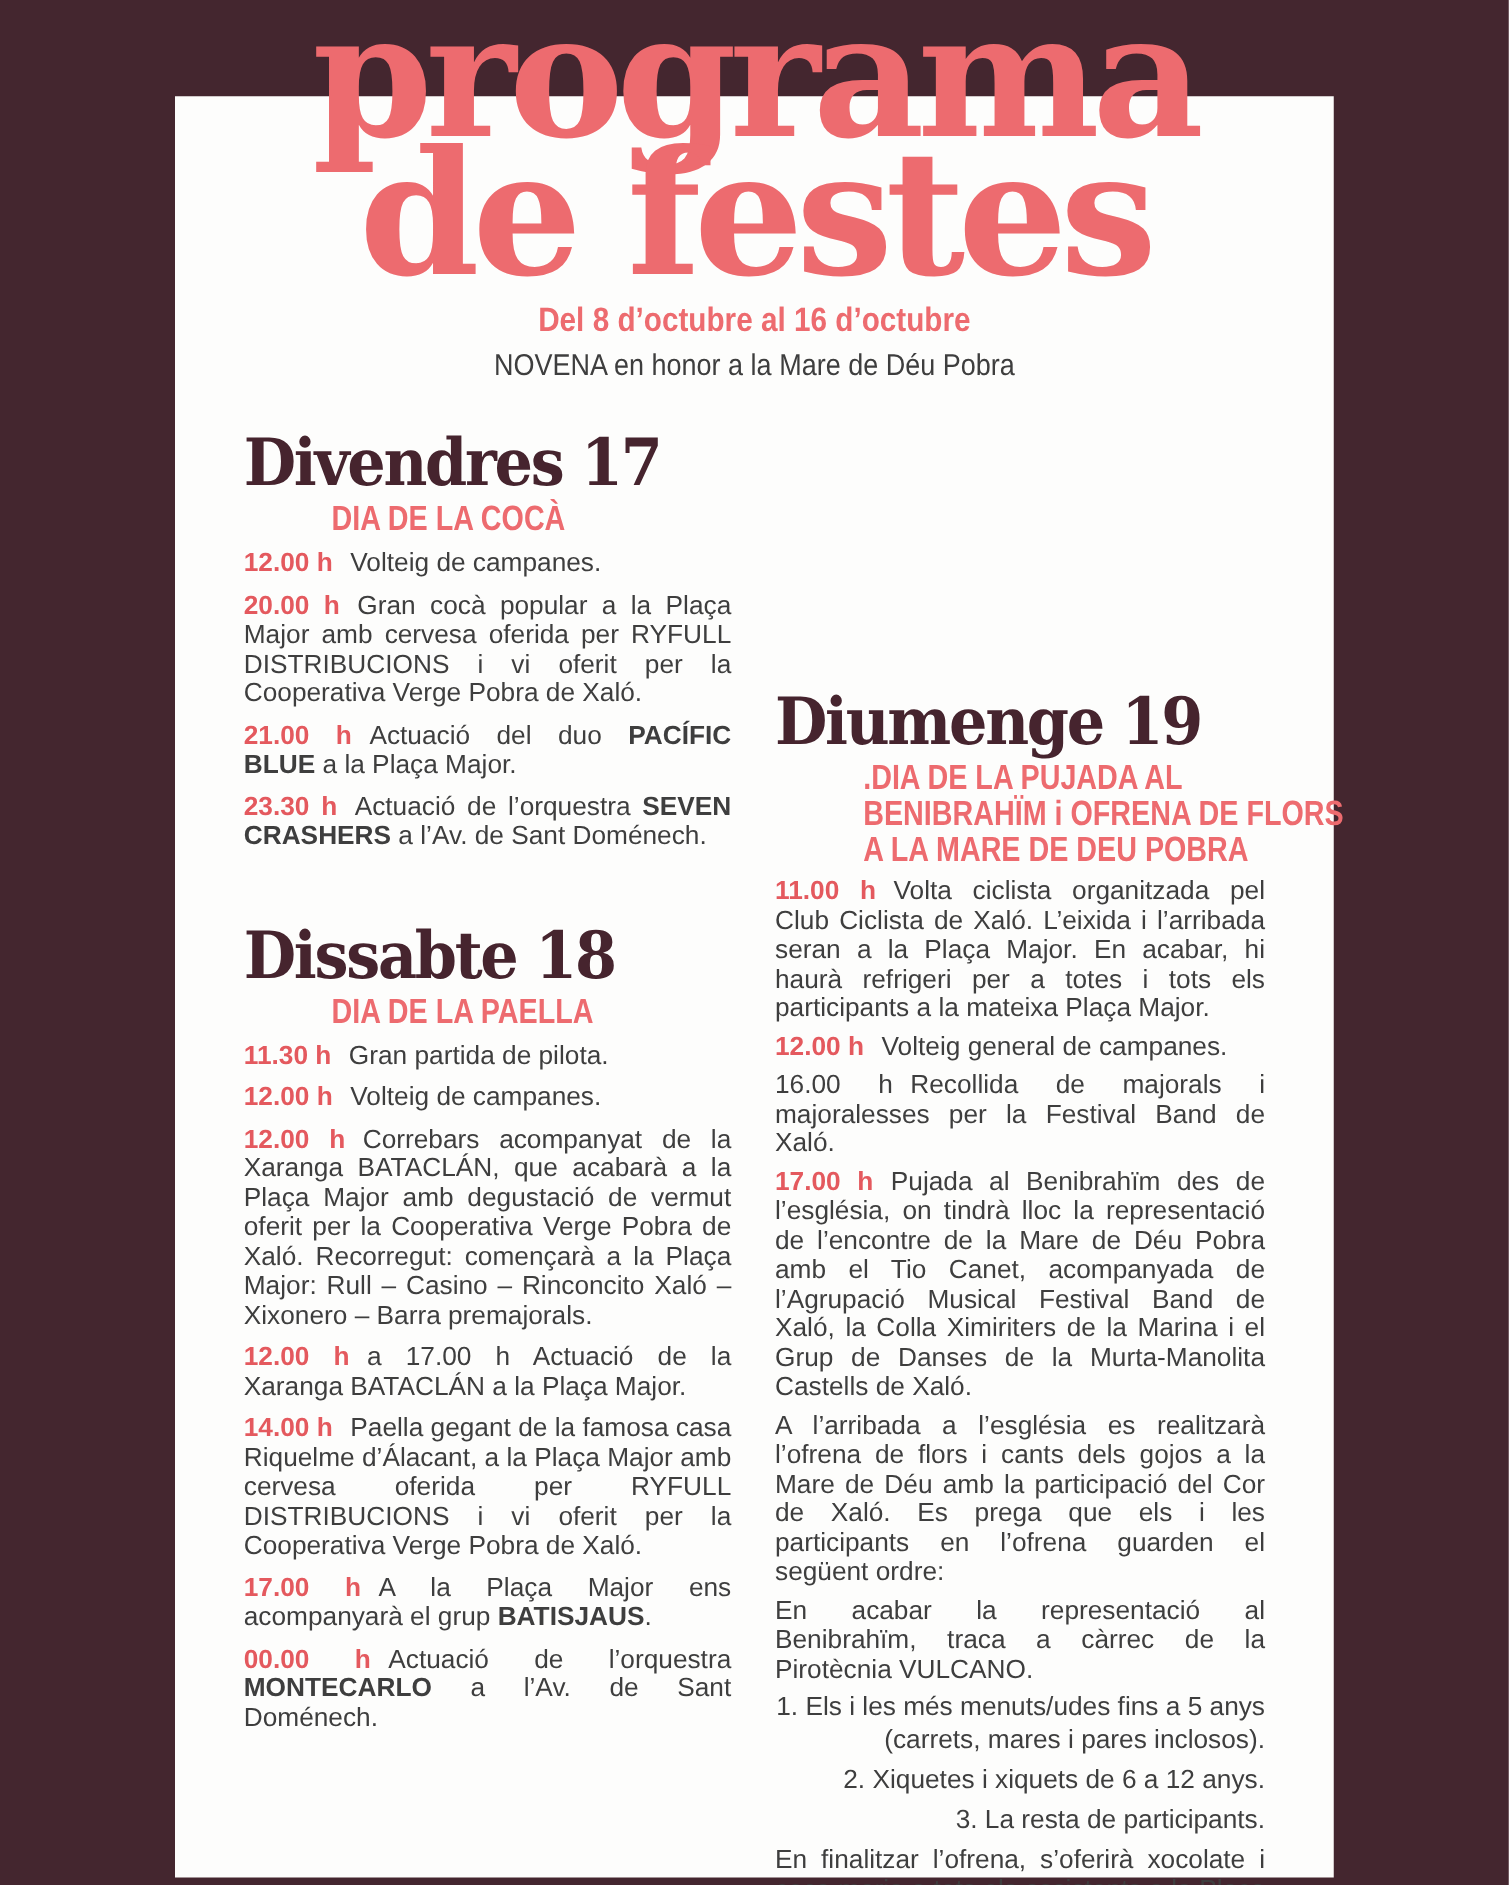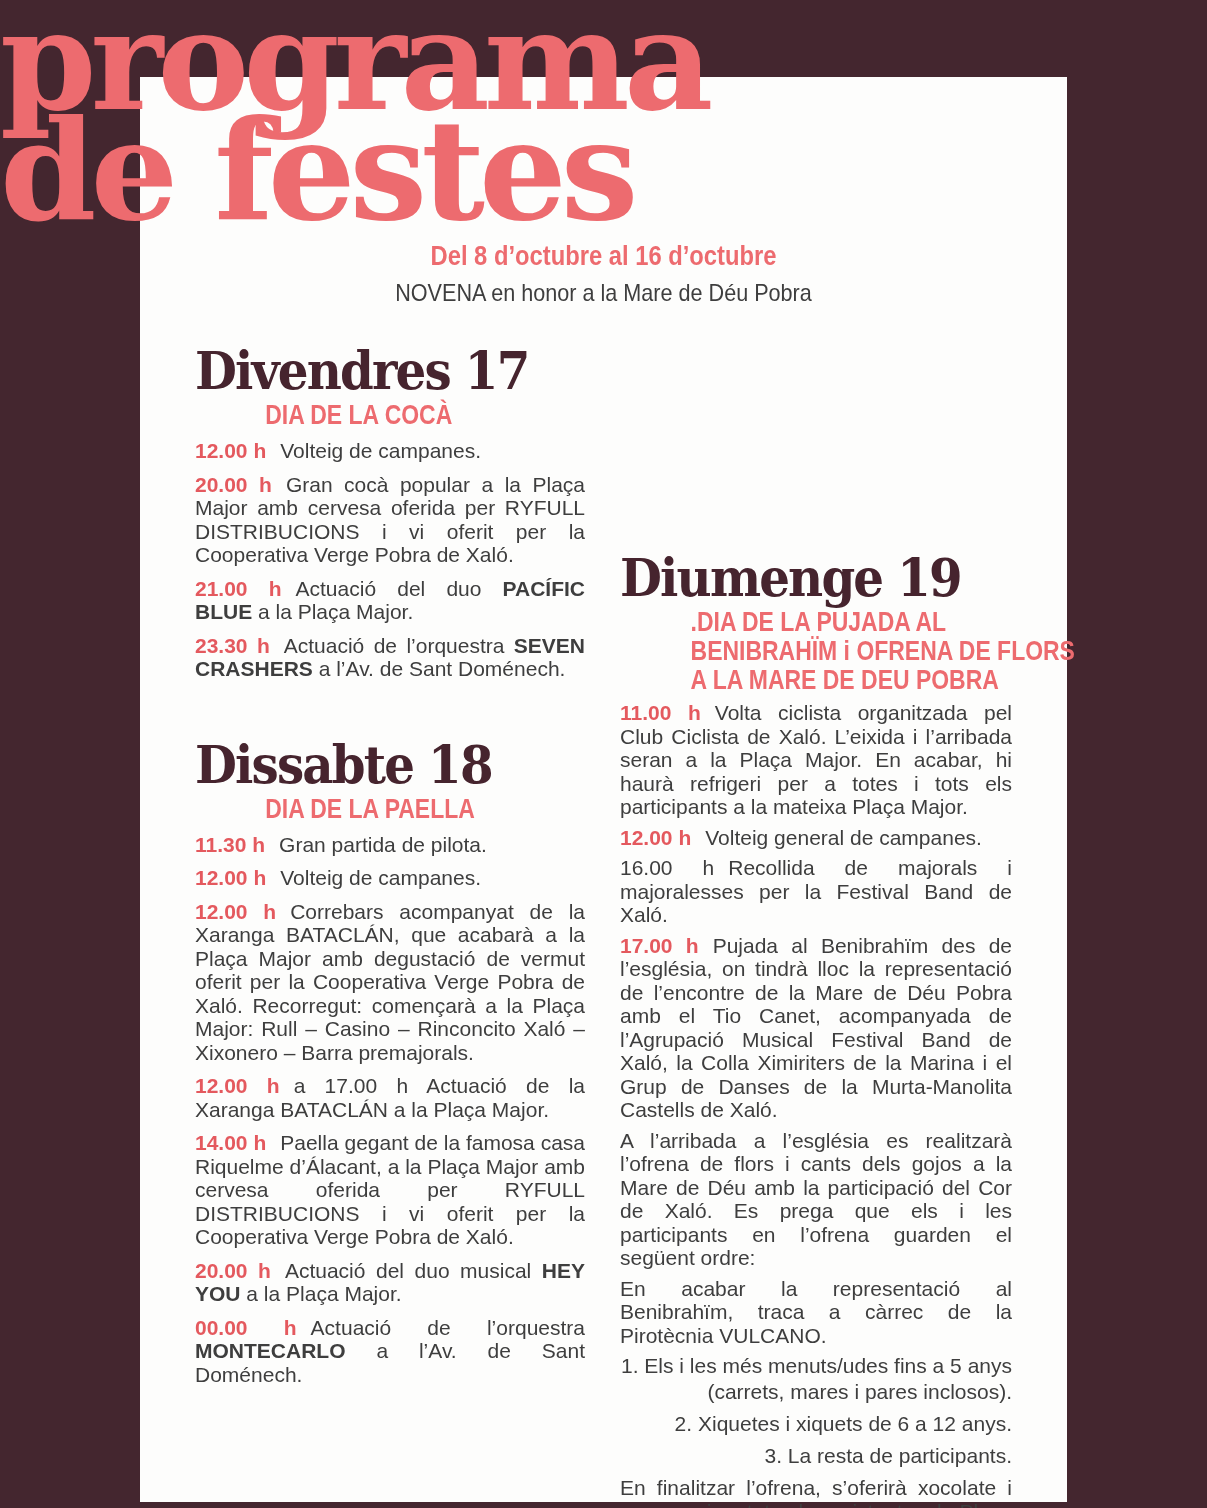--- a/index.html
+++ b/index.html
@@ -9,21 +9,21 @@
     font-family:"Liberation Sans",sans-serif;
     -webkit-font-smoothing:antialiased;
     overflow:hidden;
   }
   .panel{
     position:absolute;left:140px;top:77px;width:927px;height:1425px;
     background:var(--panel,#FDFDFC);
   }
   .poster-title{
     position:absolute;top:6px;left:0;width:1207px;
-    color:var(--accent,#ED6B6F);
+    text-align:center;color:var(--accent,#ED6B6F);
     font-family:"DejaVu Serif",serif;font-weight:700;
     font-size:138px;line-height:110px;letter-spacing:-6px;
     z-index:3;
   }
   .date-range{
     position:absolute;top:241px;left:0;width:1207px;text-align:center;
     color:var(--accent,#ED6B6F);font-weight:700;font-size:27px;
     transform:scaleX(.88);transform-origin:50% 50%;
     z-index:3;
   }
@@ -88,21 +88,21 @@
     <section>
       <h2>Dissabte 18</h2>
       <div class="sub">
         <div class="sub-line">DIA DE LA PAELLA</div>
       </div>
       <p class="ev"><span class="time">11.30 h</span><span>Gran partida de pilota.</span></p>
       <p class="ev"><span class="time">12.00 h</span><span>Volteig de campanes.</span></p>
       <p class="ev"><span class="time">12.00 h</span><span>Correbars acompanyat de la Xaranga BATACLÁN, que acabarà a la Plaça Major amb degustació de vermut oferit per la Cooperativa Verge Pobra de Xaló. Recorregut: començarà a la Plaça Major: Rull – Casino – Rinconcito Xaló – Xixonero – Barra premajorals.</span></p>
       <p class="ev"><span class="time">12.00 h</span><span>a 17.00 h Actuació de la Xaranga BATACLÁN a la Plaça Major.</span></p>
       <p class="ev"><span class="time">14.00 h</span><span>Paella gegant de la famosa casa Riquelme d’Álacant, a la Plaça Major amb cervesa oferida per RYFULL DISTRIBUCIONS i vi oferit per la Cooperativa Verge Pobra de Xaló.</span></p>
-      <p class="ev"><span class="time">20.00 h</span><span>Actuació del duo musical </span><span class="b">HEY YOU</span><span> a la Plaça Major.</span></p>
+      <p class="ev"><span class="time">17.00 h</span><span>A la Plaça Major ens acompanyarà el grup </span><span class="b">BATISJAUS</span><span>.</span></p>
       <p class="ev"><span class="time">00.00 h</span><span>Actuació de l’orquestra </span><span class="b">MONTECARLO</span><span> a l’Av. de Sant Doménech.</span></p>
     </section>
   </div>
 <div class="col col-right">
     <section>
       <h2>Diumenge 19</h2>
       <div class="sub">
         <div class="sub-line">.DIA DE LA PUJADA AL</div>
         <div class="sub-line">BENIBRAHÏM i OFRENA DE FLORS</div>
         <div class="sub-line">A LA MARE DE DEU POBRA</div>

